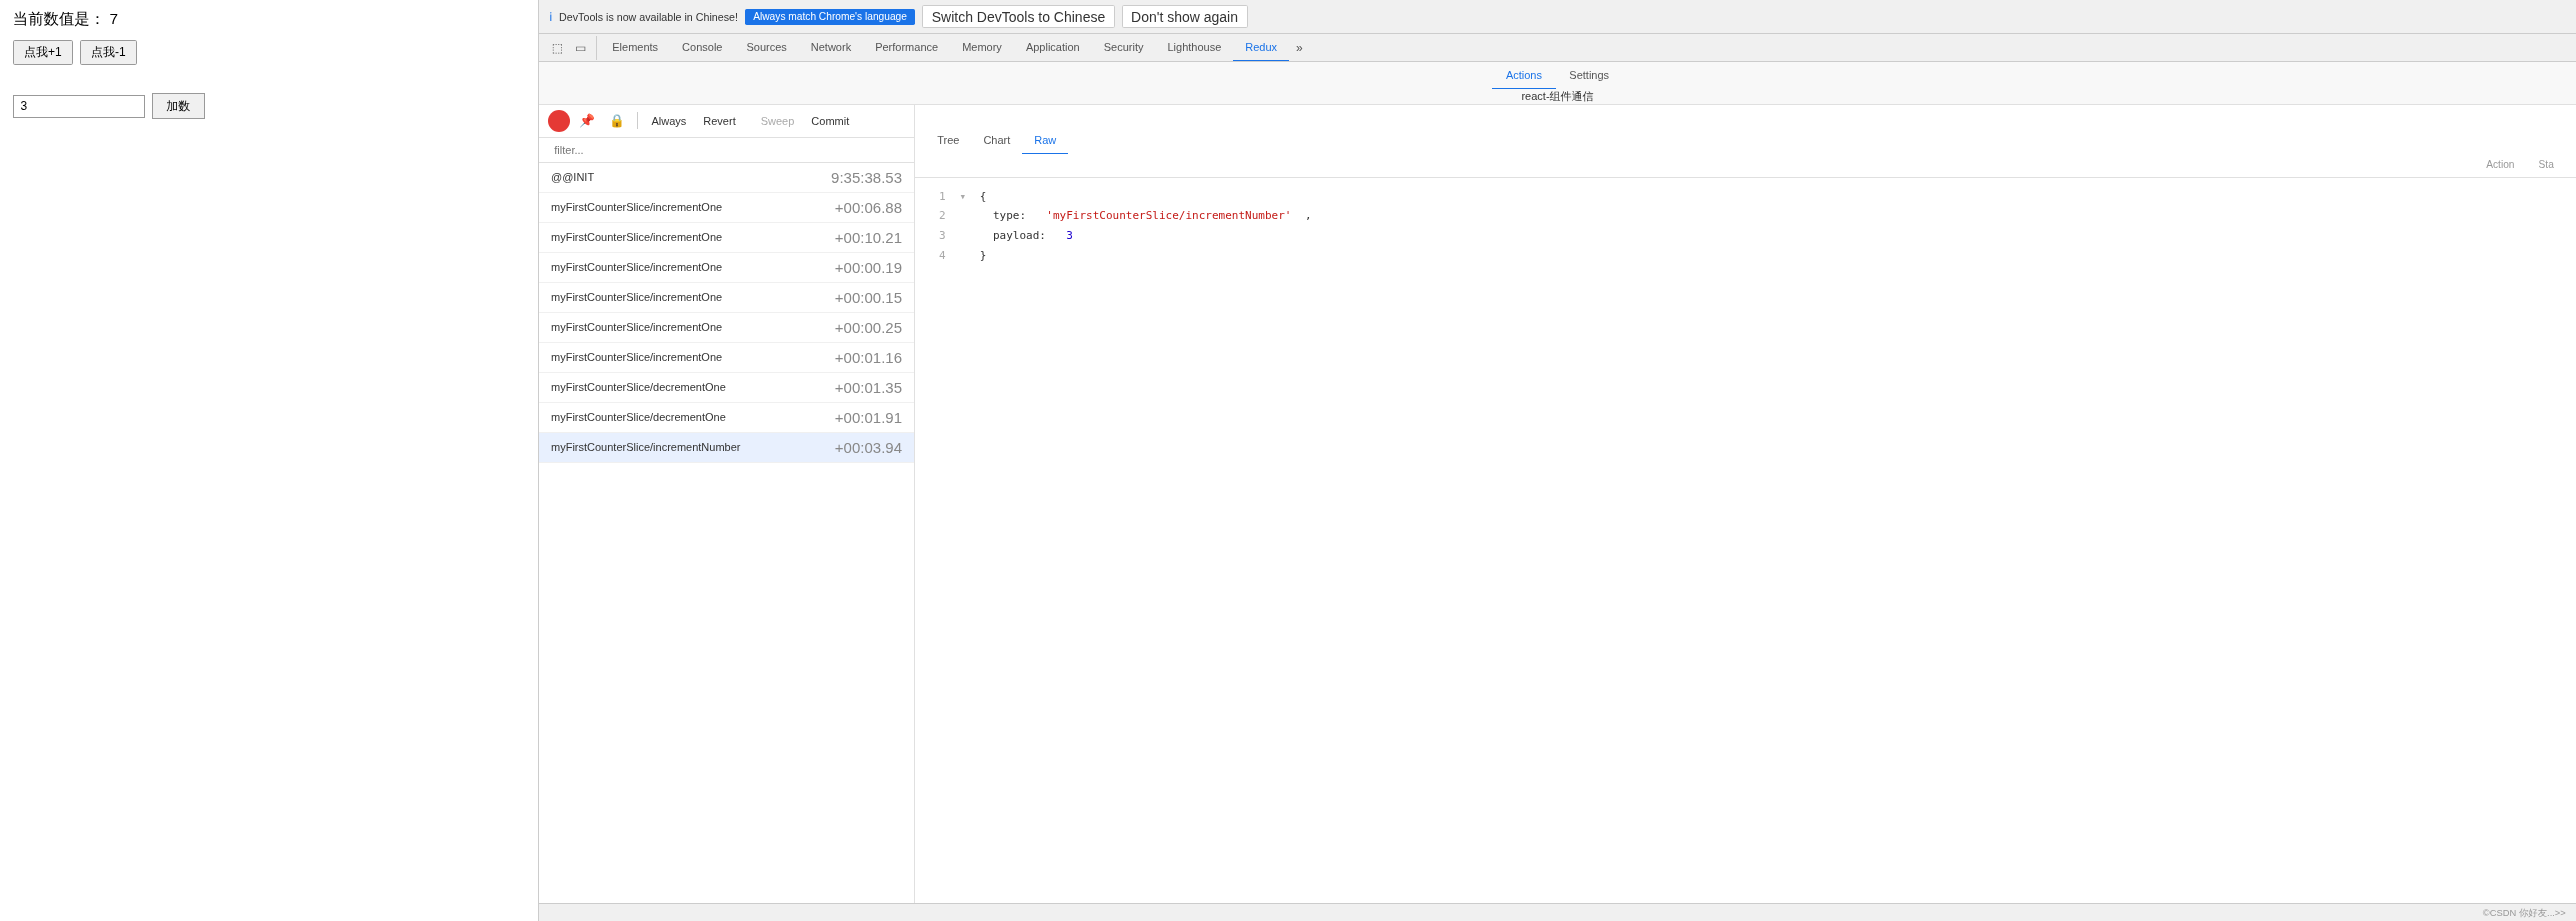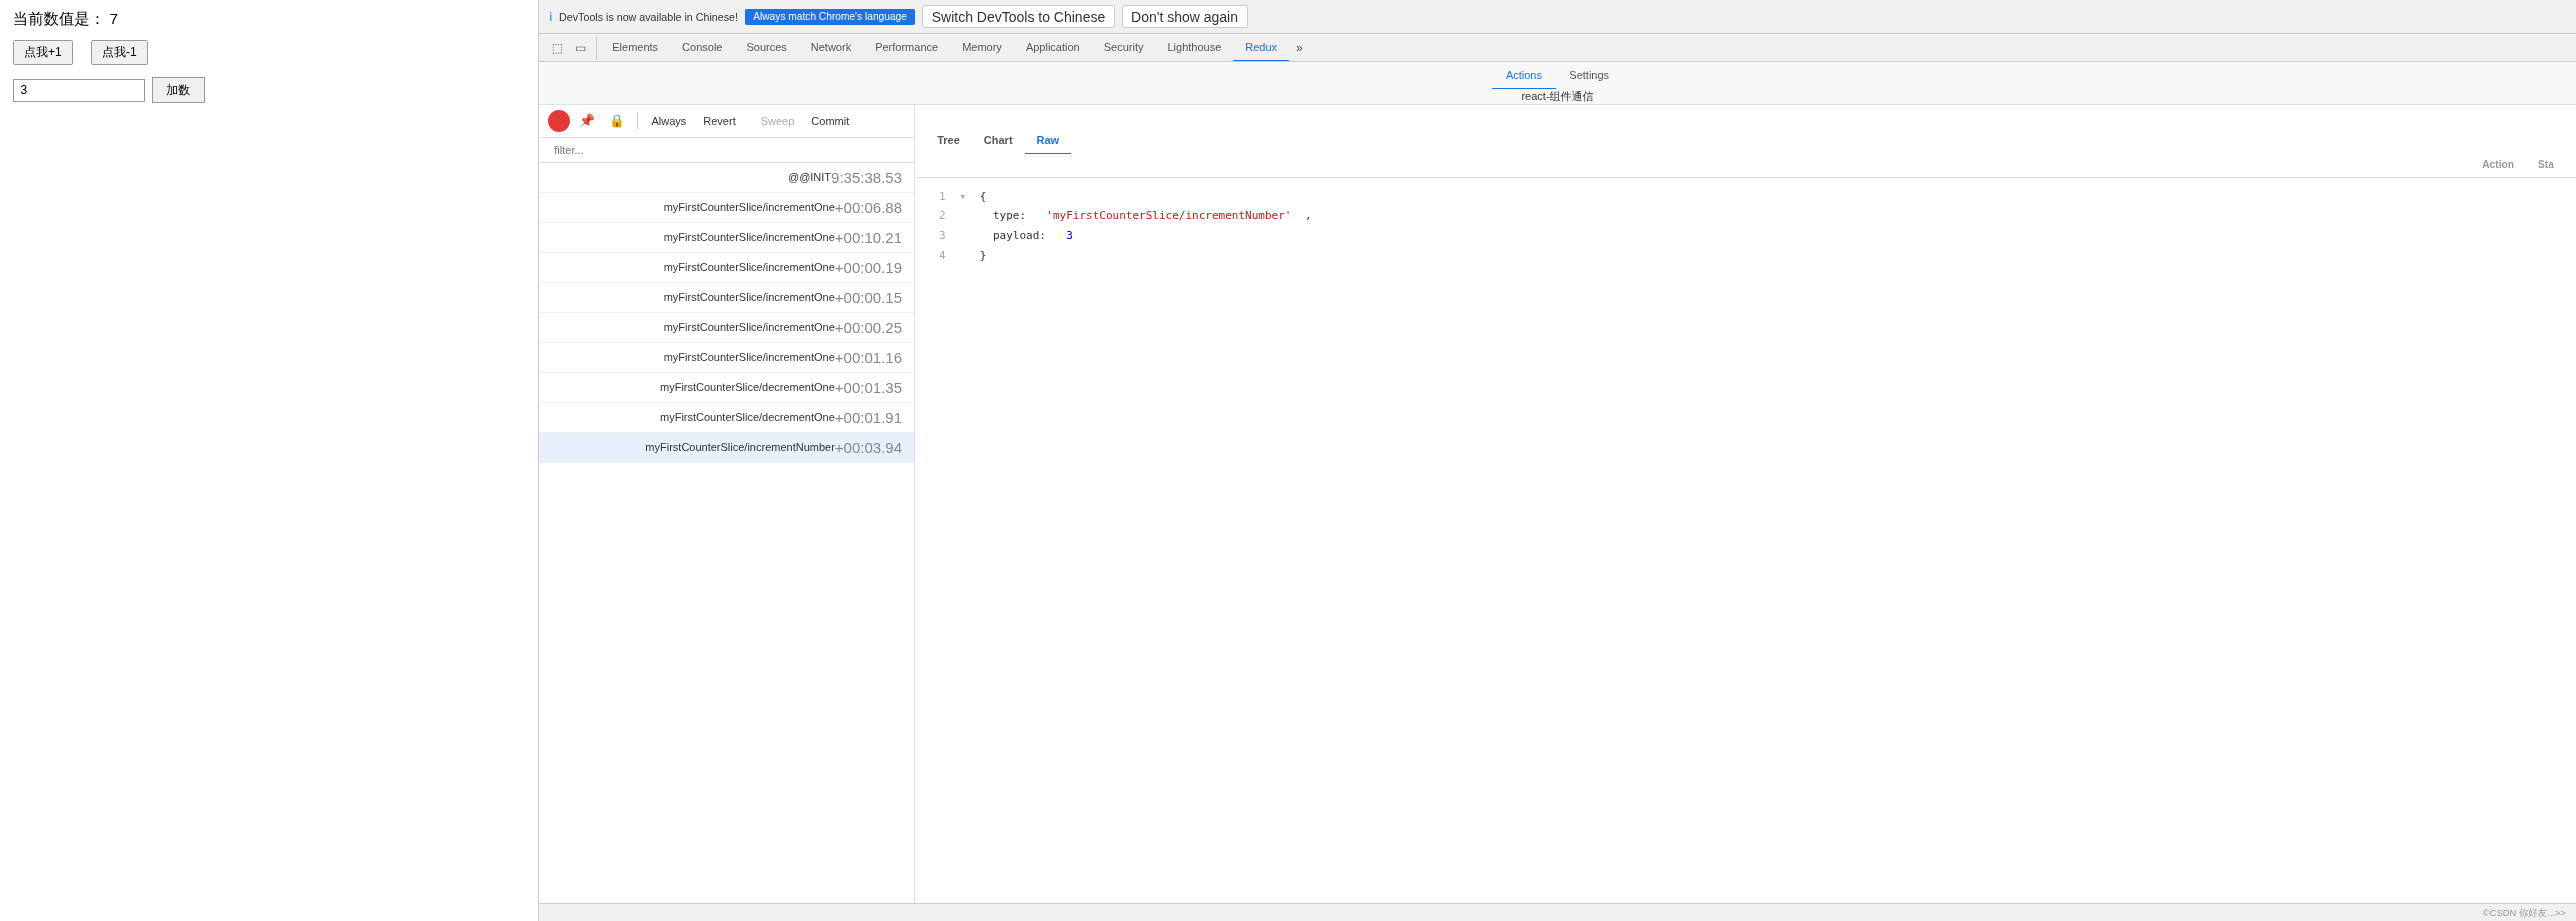--- a/index.html
+++ b/index.html
@@ -25,22 +25,22 @@
     }
 
     .page-label {
       font-size: 15.4px;
       color: #000;
       margin-bottom: 10.2px;
     }
 
     .btn-row {
       display: flex;
-      gap: 18px;
-      margin-bottom: 12px;
+      gap: 7px;
+      margin-bottom: 28px;
       align-items: center;
     }
 
     .btn-page {
       padding: 3.4px 10.2px;
       border: 0.9px solid #999;
       background: #f0f0f0;
       cursor: pointer;
       font-size: 12px;
       border-radius: 1.7px;
@@ -306,21 +306,21 @@
     }
 
     
     #action-items {
       flex: 1;
       overflow-y: auto;
     }
 
     .action-row {
       display: flex;
-      justify-content: flex-end;
+      justify-content: space-between;
       align-items: center;
       padding: 6px 12px;
       border-bottom: 0.9px solid #f0f0f0;
       cursor: pointer;
       font-size: 11px;
     }
 
     .action-row.selected {
       background: #e8f0fe;
     }
@@ -342,21 +342,20 @@
       background: #fff;
     }
 
     #detail-header {
       display: flex;
       align-items: center;
       border-bottom: 0.9px solid #e0e0e0;
       padding: 0 10.2px;
       flex-shrink: 0;
       justify-content: space-between;
-      font-weight: bold;
     }
 
     #detail-left-tabs {
       display: flex;
       gap: 0;
     }
 
     .detail-tab {
       padding: 6.8px 12px;
       cursor: pointer;

